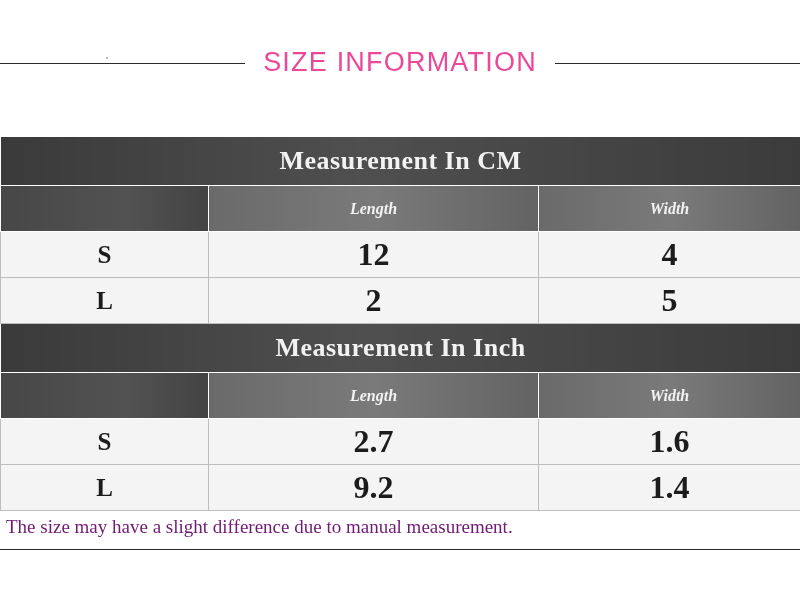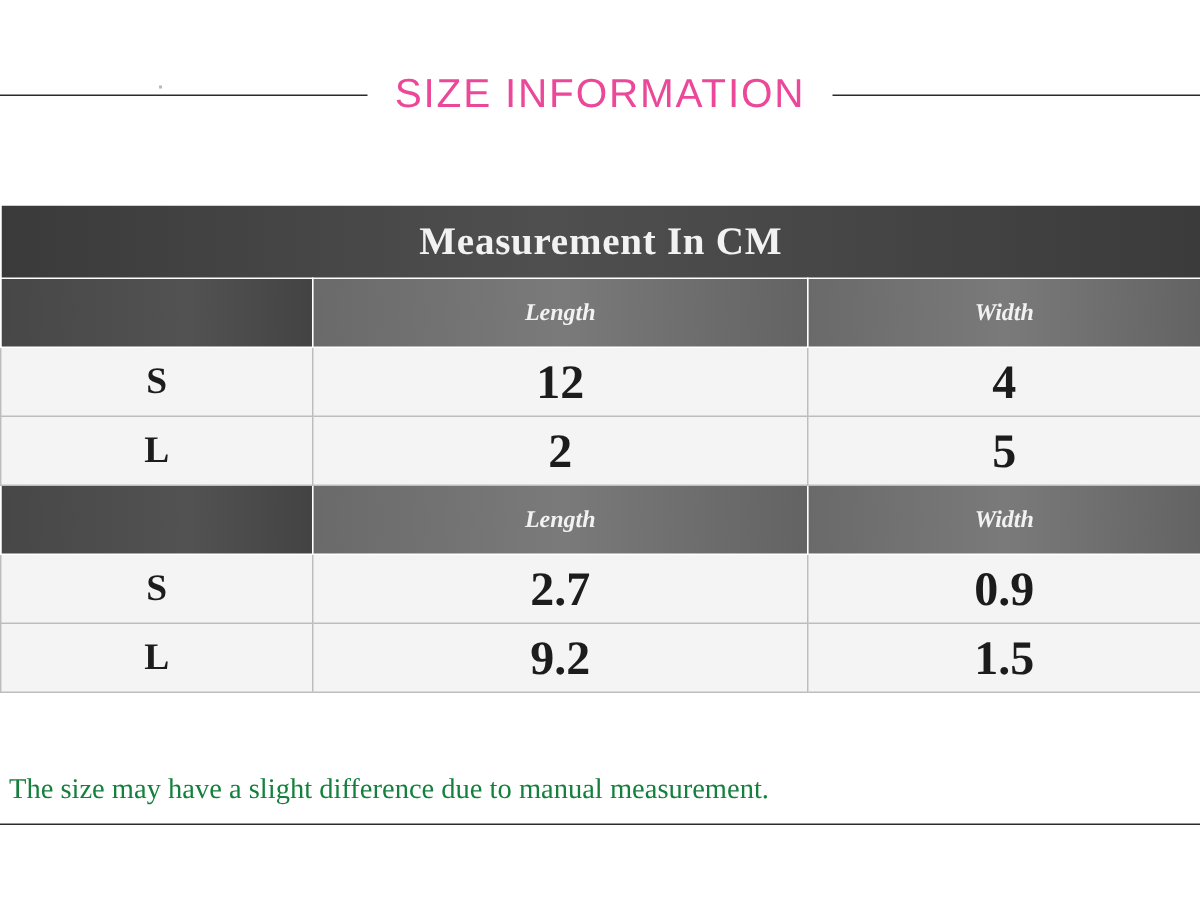--- a/index.html
+++ b/index.html
@@ -124,21 +124,21 @@
   }
 
   
   .footnote {
     position: absolute;
     left: 6px;
     top: 515px;
     width: 788px;
     font-family: "Liberation Serif", serif;
     font-size: 19px;
-    color: #15803d;
+    color: #701a75;
     line-height: 24px;
   }
   .bottom-rule {
     position: absolute;
     left: 0;
     top: 549px;
     width: 800px;
     height: 1px;
     background: #2b2b2b;
   }
@@ -176,34 +176,37 @@
           <td class="label-cell">S</td>
           <td>12</td>
           <td>4</td>
         </tr>
         <tr class="data-row">
           <td class="label-cell">L</td>
           <td>2</td>
           <td>5</td>
         </tr>
 
+        <tr class="band-head">
+          <td class="band-cell" colspan="3">Measurement   In   Inch</td>
+        </tr>
         <tr class="sub-head">
           <td class="blank"></td>
           <td class="sub-cell">Length</td>
           <td class="sub-cell">Width</td>
         </tr>
         <tr class="data-row">
           <td class="label-cell">S</td>
           <td>2.7</td>
-          <td>0.9</td>
+          <td>1.6</td>
         </tr>
         <tr class="data-row">
           <td class="label-cell">L</td>
           <td>9.2</td>
-          <td>1.5</td>
+          <td>1.4</td>
         </tr>
       </tbody>
     </table>
   </div>
 
   <div class="footnote">The size may have a slight difference due to manual measurement.</div>
   <div class="bottom-rule"></div>
 
 </div>
 

